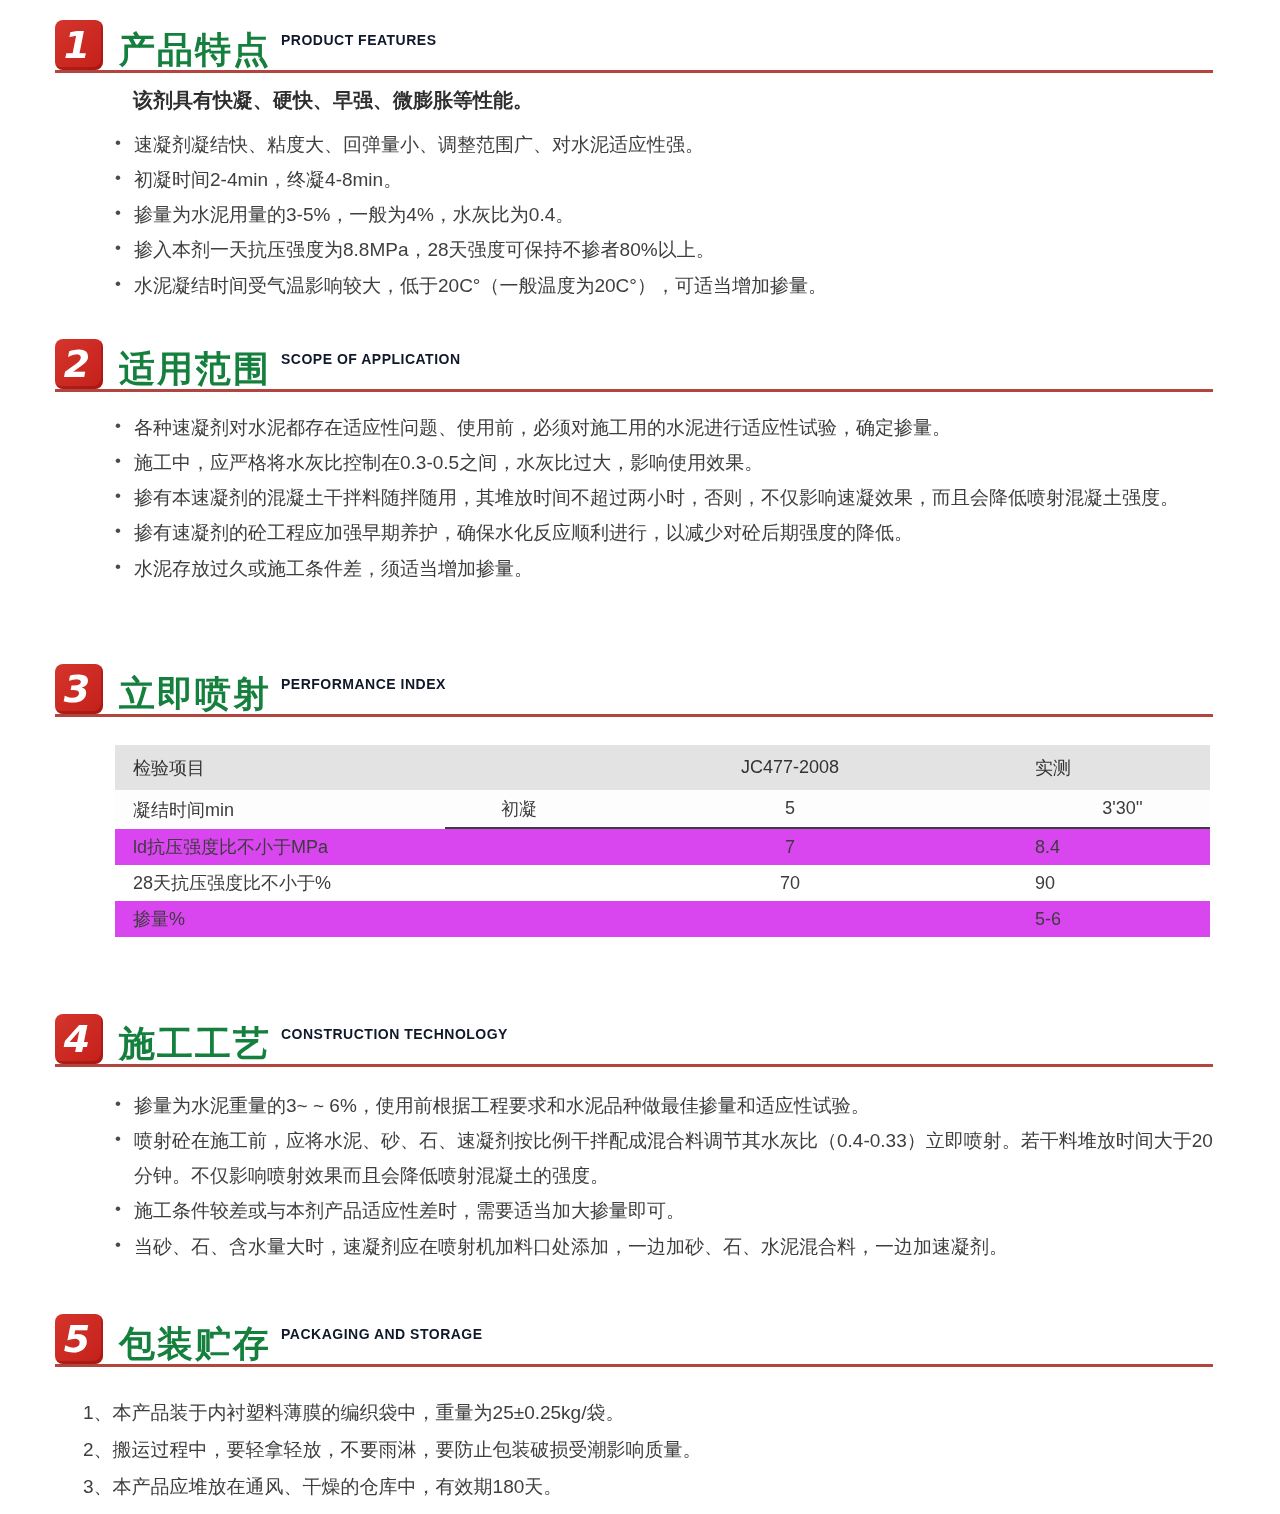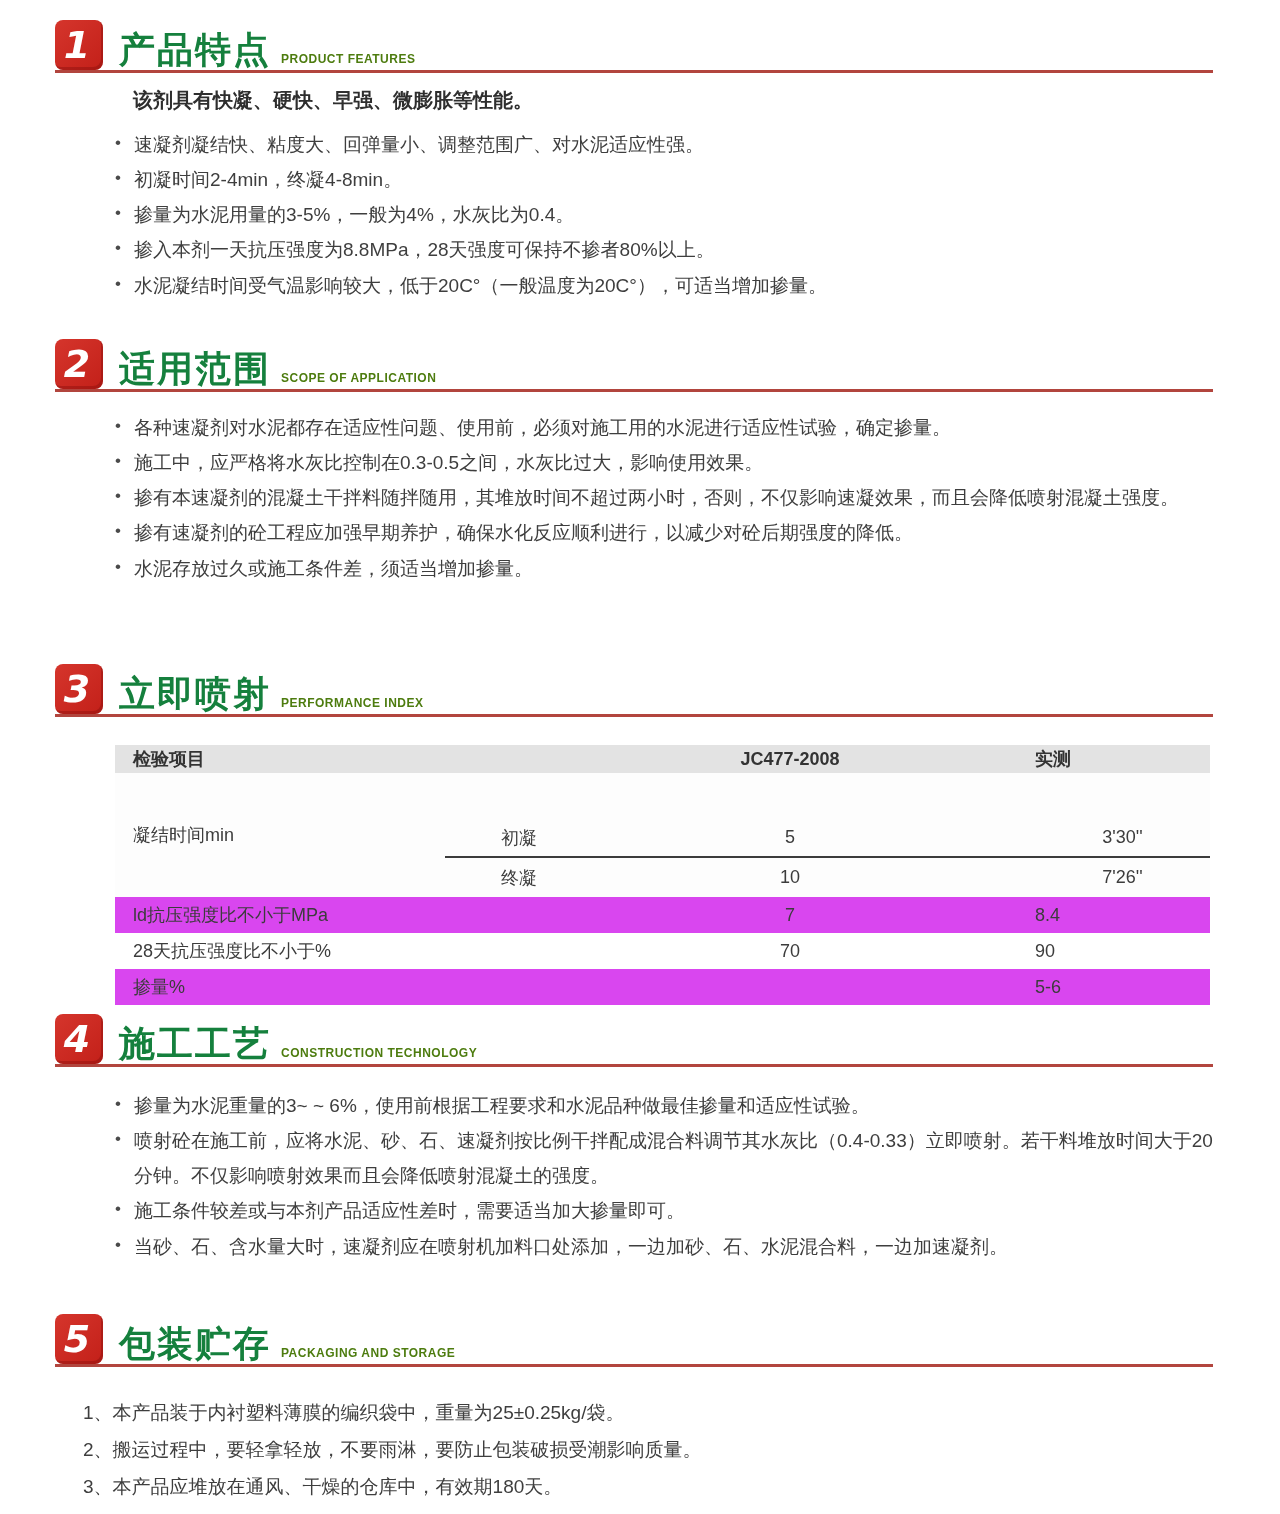--- a/index.html
+++ b/index.html
@@ -9,49 +9,49 @@
 
   .section { position:absolute; left:55px; right:67px; }
   .sec-header { display:flex; align-items:flex-end; border-bottom:3px solid #b2453e; padding-bottom:0; }
   .badge { width:48px; height:50px; background:linear-gradient(135deg,#d5352c 0%,#c32019 100%);
            border-radius:8px; display:flex; align-items:center; justify-content:center;
            box-shadow:inset -2px -3px 0 rgba(120,10,8,0.35); flex:0 0 auto; }
   .badge span { color:#ffffff; font-size:38px; font-weight:bold; font-style:italic; line-height:1;
                 font-family:"DejaVu Sans", sans-serif; padding-right:4px; }
   .sec-title { color:#15803d; font-size:36px; font-weight:bold; line-height:1; margin-left:16px;
                letter-spacing:2px; padding-bottom:2px; }
-  .sec-sub { color:#4d7c0f; font-size:12px; font-weight:bold; margin-left:10px; padding-bottom:4px;
+  .sec-sub { color:#0f172a; font-size:14px; font-weight:bold; margin-left:10px; padding-bottom:22px;
              letter-spacing:0.5px; }
 
   .intro { margin:13px 0 0 78px; font-size:20px; font-weight:bold; color:#2e2e2e; line-height:1.45; }
 
   ul.bullets { list-style:none; margin-top:12px; margin-left:60px; }
   ul.bullets li { display:flex; font-size:19px; line-height:1.85; color:#3e3e3e; }
   ul.bullets .dot { flex:0 0 19px; font-size:17px; color:#4a4a4a; }
   ul.bullets .btext { flex:1; }
 
   .plain-items { margin-top:27px; margin-left:28px; }
   .plain-items .pitem { font-size:19px; line-height:1.95; color:#3e3e3e; }
 
   
   .ptable { margin-top:28px; margin-left:60px; width:1095px; font-size:18px; color:#3c3c3c; }
   .t-row, .g-row { display:flex; align-items:center; }
-  .t-head { height:28px; background:#e3e3e3; font-weight:bold; color:#333333; }
+  .t-head { height:45px; background:#e3e3e3; font-weight:normal; color:#333333; }
   .c1 { flex:0 0 330px; padding-left:18px; }
   .c2 { flex:0 0 230px; padding-left:56px; }
   .c3 { flex:0 0 230px; text-align:center; }
   .c4 { flex:1 1 auto; padding-left:130px; }
   .t-group { display:flex; background:#fdfdfd; }
   .t-group .c1 { display:flex; align-items:center; }
   .group-right { flex:1 1 auto; display:flex; flex-direction:column; }
   .g-row { height:39px; }
   .g-row .c2 { flex:0 0 230px; padding-left:56px; }
   .g-row .c3 { flex:0 0 230px; text-align:center; }
   .g-row .c4 { flex:1 1 auto; padding-left:130px;text-align:center; }
-  .g-div { border-bottom:2px solid #3c3c3c;margin-top:46px; }
+  .g-div { border-bottom:2px solid #3c3c3c; }
   .t-body-row { height:36px; }
   .t-alt { background:#d946ef; }
 
   
   #sec1 { top:20px; }
   #sec2 { top:339px; }
   #sec3 { top:664px; }
   #sec4 { top:1014px; }
   #sec5 { top:1314px; }
 </style>
@@ -143,25 +143,20 @@
       </div>
 
       <div class="t-group">
         <div class="c1">凝结时间min</div>
         <div class="group-right">
           <div class="g-row g-div">
             <div class="c2">初凝</div>
             <div class="c3">5</div>
             <div class="c4">3'30''</div>
           </div>
-          <div class="g-row">
-            <div class="c2">终凝</div>
-            <div class="c3">10</div>
-            <div class="c4">7'26''</div>
-          </div>
         </div>
       </div>
 
       <div class="t-row t-body-row t-alt">
         <div class="c1">ld抗压强度比不小于MPa</div>
         <div class="c2"></div>
         <div class="c3">7</div>
         <div class="c4">8.4</div>
       </div>
       <div class="t-row t-body-row">

